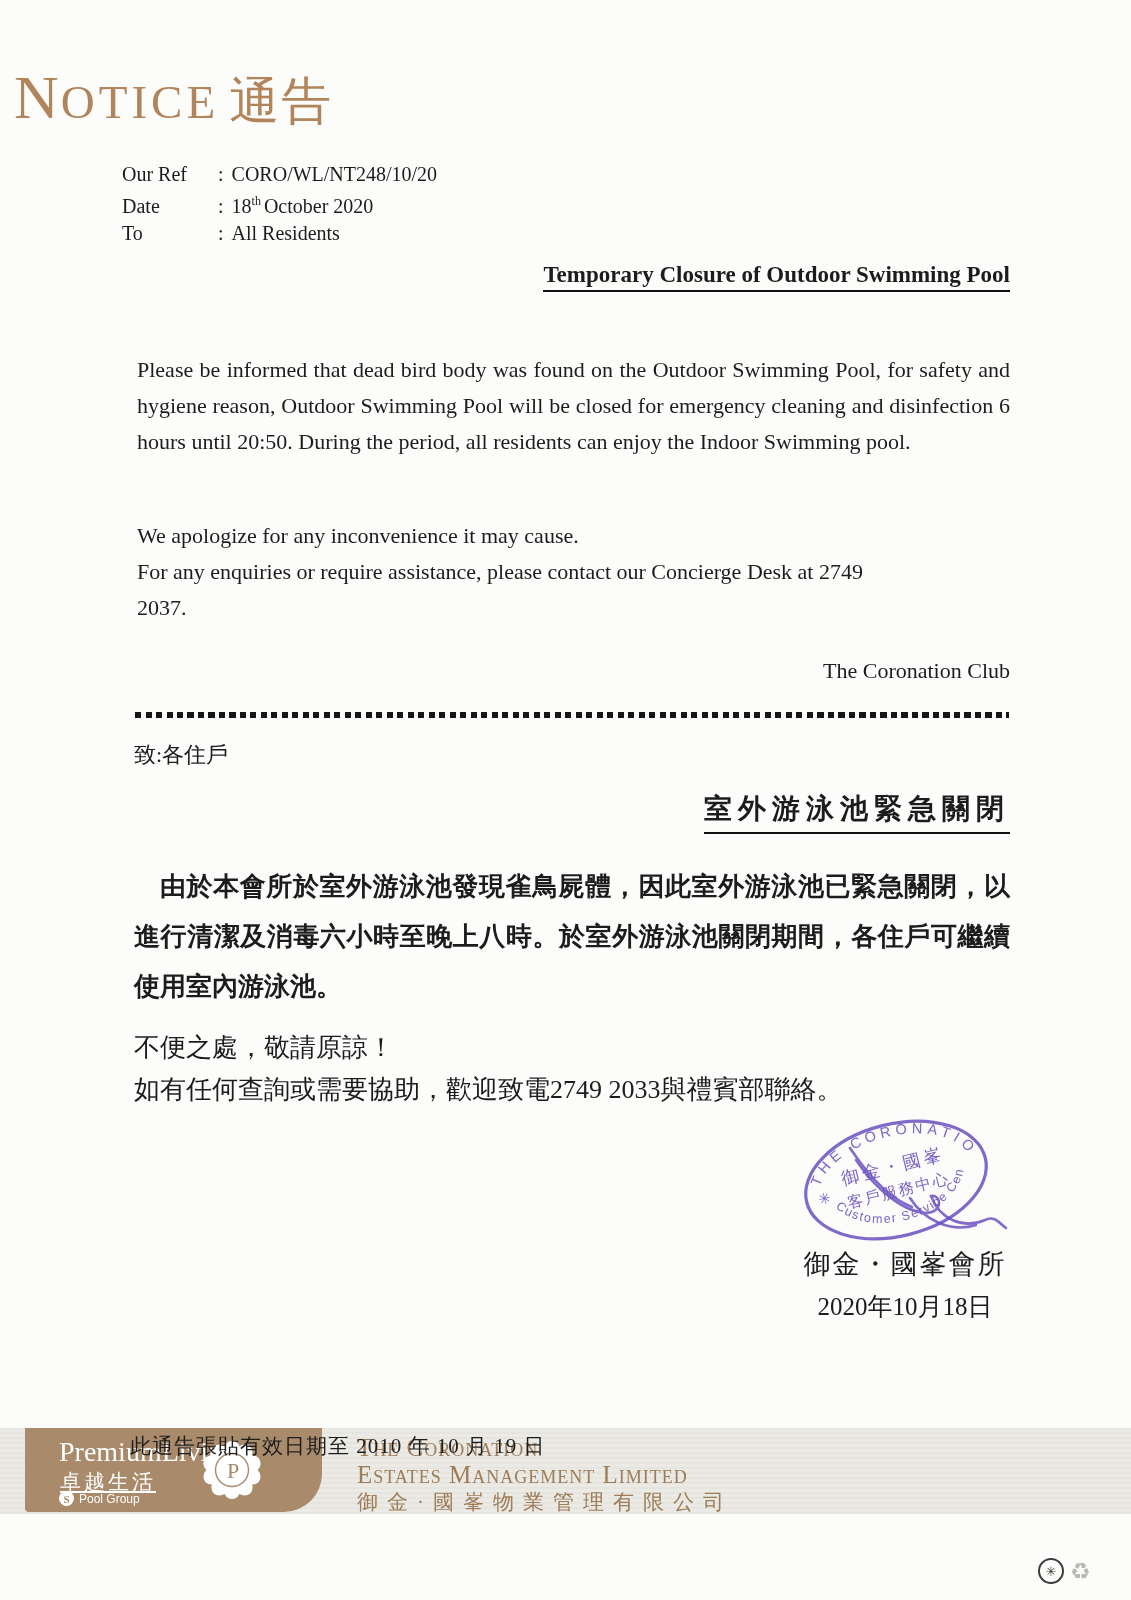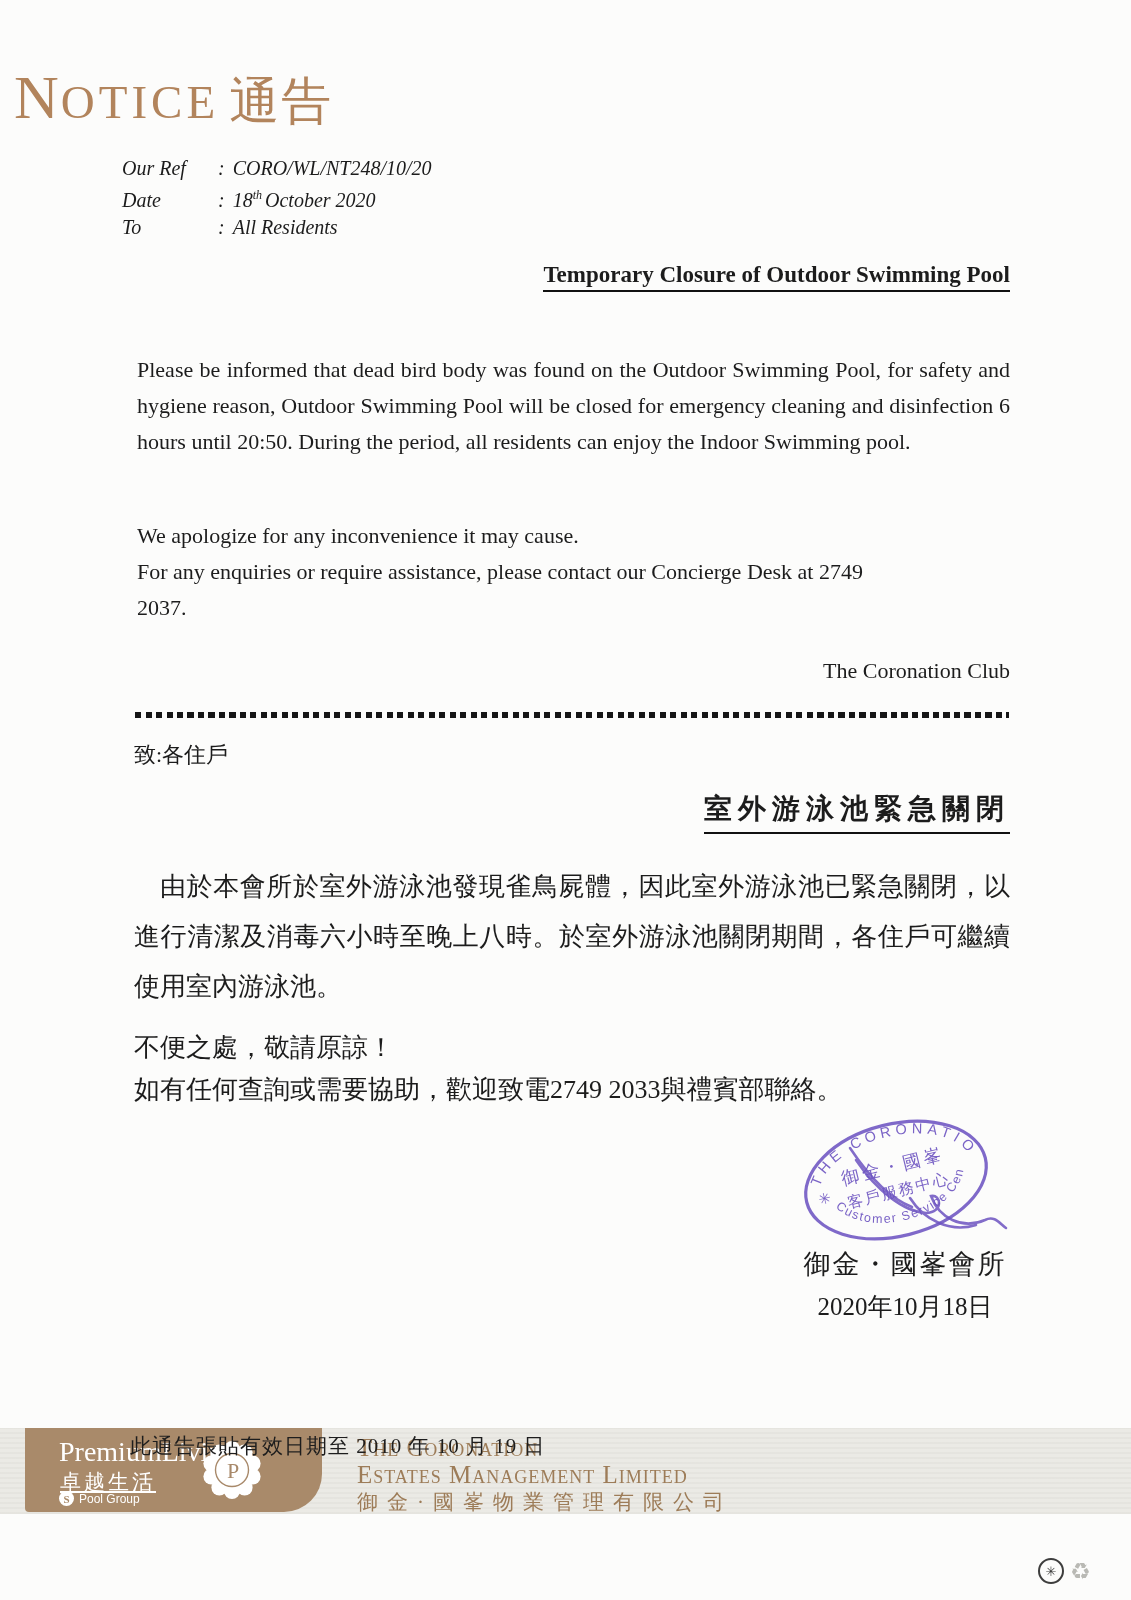--- a/index.html
+++ b/index.html
@@ -10,21 +10,21 @@
   }
   .abs{position:absolute;}
 
   
   .notice-title{top:66px;left:14px;width:1131px;color:#b2845c;
     letter-spacing:2px;white-space:nowrap;}
   .notice-title .big-n{font-size:62px;line-height:62px;}
   .notice-title .rest{font-size:47px;letter-spacing:4px;}
   .notice-title .zh{font-size:50px;letter-spacing:2px;margin-left:10px;}
 
-  .meta{top:155px;left:122px;font-size:20px;line-height:27px;font-style:italic;}
+  .meta{top:161px;left:122px;font-size:20px;line-height:27px;}
   .meta-label{display:inline-block;width:96px;}
   .meta-sep{display:inline-block;margin-right:8px;}
   sup.ord{font-size:12px;vertical-align:super;margin-right:3px;}
 
   
   .en-heading{top:262px;left:137px;width:873px;text-align:right;}
   .en-heading span{font-weight:bold;font-size:23px;border-bottom:2.5px solid #111;
     padding-bottom:2px;display:inline-block;}
   .para{left:137px;width:873px;font-size:22px;line-height:36px;}
   .para1{top:352px;text-align:justify;}
@@ -33,21 +33,21 @@
 
   .dotted-rule{top:712px;left:135px;width:874px;height:6px;
     background:repeating-linear-gradient(90deg,#161616 0 6px,transparent 6px 10.5px);}
 
   
   .zh-to{top:740px;left:134px;font-size:22px;}
   .zh-heading{top:790px;left:137px;width:873px;text-align:right;}
   .zh-heading span{font-weight:bold;font-size:28px;letter-spacing:6px;
     border-bottom:2.5px solid #111;padding-bottom:4px;display:inline-block;}
   .zh-para{top:862px;left:134px;width:876px;font-size:26px;line-height:50px;
-    text-align:justify;text-indent:1em;}
+    text-align:justify;text-indent:1em;font-weight:bold;}
   .zh-note1{top:1030px;left:134px;font-size:26px;}
   .zh-note2{top:1072px;left:134px;font-size:26px;}
 
   
   .stamp{top:1106px;left:792px;width:225px;height:152px;}
   .zh-signoff{top:1246px;left:745px;width:320px;text-align:center;
     font-size:27px;letter-spacing:2px;}
   .zh-date{top:1290px;left:745px;width:320px;text-align:center;font-size:25px;}
 
   

